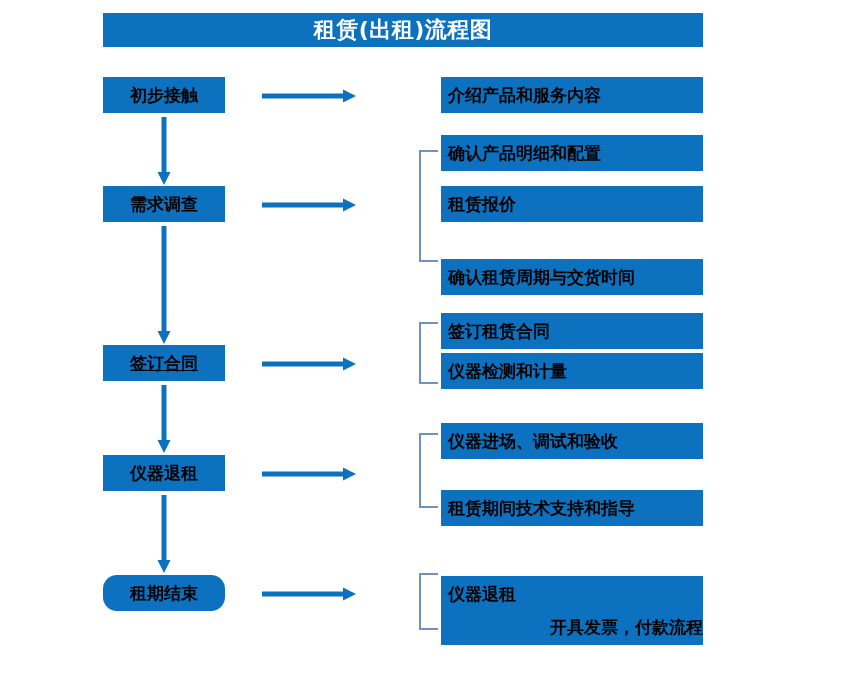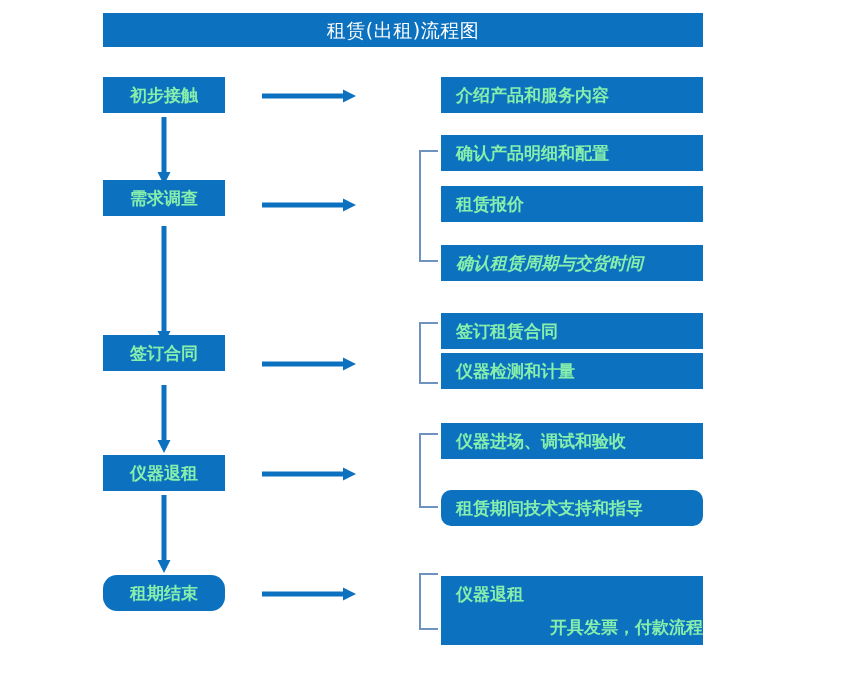--- a/index.html
+++ b/index.html
@@ -26,54 +26,54 @@
     top: 13px;
     width: 600px;
     height: 34px;
     background: #0C71BF;
     display: flex;
     align-items: center;
     justify-content: center;
   }
   .title-bar .title-text {
     color: #ffffff;
-    font-size: 19px;
-    font-weight: normal;
+    font-size: 22px;
+    font-weight: bold;
     letter-spacing: 0.5px;
     line-height: 1;
     white-space: nowrap;
   }
 
   
   .node {
     position: absolute;
     background: #0C71BF;
     display: flex;
     align-items: center;
     box-sizing: border-box;
   }
   .node .node-text {
-    color: #86efac;
+    color: #000000;
     font-size: 17px;
     font-weight: bold;
     line-height: 1;
     white-space: nowrap;
   }
   .node.stage {
     left: 103px;
     width: 122px;
     height: 36px;
     justify-content: center;
   }
   .node.detail {
     left: 441px;
     width: 262px;
     height: 36px;
     justify-content: flex-start;
-    padding-left: 15px;
+    padding-left: 7px;
   }
 
   
   .arrow-h {
     position: absolute;
     width: 94px;
     height: 14px;
   }
   .arrow-v {
     position: absolute;
@@ -97,24 +97,24 @@
 
 <div id="canvas">
 
   <div class="title-bar">
     <span class="title-text">租赁(出租)流程图</span>
   </div>
 
   <div class="node stage" style="top:77px;">
     <span class="node-text">初步接触</span>
   </div>
-  <div class="node stage" style="top:180px;">
+  <div class="node stage" style="top:186px;">
     <span class="node-text">需求调查</span>
   </div>
-  <div class="node stage" style="top:335px;">
+  <div class="node stage" style="top:345px;text-decoration:underline;">
     <span class="node-text">签订合同</span>
   </div>
   <div class="node stage" style="top:455px;">
     <span class="node-text">仪器退租</span>
   </div>
   <div class="node stage" style="top:575px;border-radius:14px;">
     <span class="node-text">租期结束</span>
   </div>
 
   <div class="arrow-v" style="top:117px; height:68px;">
@@ -181,35 +181,35 @@
   <div class="node detail" style="top:77px;">
     <span class="node-text">介绍产品和服务内容</span>
   </div>
 
   <div class="node detail" style="top:135px;">
     <span class="node-text">确认产品明细和配置</span>
   </div>
   <div class="node detail" style="top:186px;font-family:Liberation Serif, serif;">
     <span class="node-text">租赁报价</span>
   </div>
-  <div class="node detail" style="top:245px;font-style:italic;">
+  <div class="node detail" style="top:259px;">
     <span class="node-text">确认租赁周期与交货时间</span>
   </div>
 
   <div class="node detail" style="top:313px;">
     <span class="node-text">签订租赁合同</span>
   </div>
   <div class="node detail" style="top:353px;">
     <span class="node-text">仪器检测和计量</span>
   </div>
 
   <div class="node detail" style="top:423px;">
     <span class="node-text">仪器进场、调试和验收</span>
   </div>
-  <div class="node detail" style="top:490px;border-radius:10px;">
+  <div class="node detail" style="top:490px;">
     <span class="node-text">租赁期间技术支持和指导</span>
   </div>
 
   <div class="node detail" style="top:576px;">
     <span class="node-text">仪器退租</span>
   </div>
   <div class="node detail" style="top:609px;justify-content:flex-end;">
     <span class="node-text">开具发票，付款流程</span>
   </div>
 

